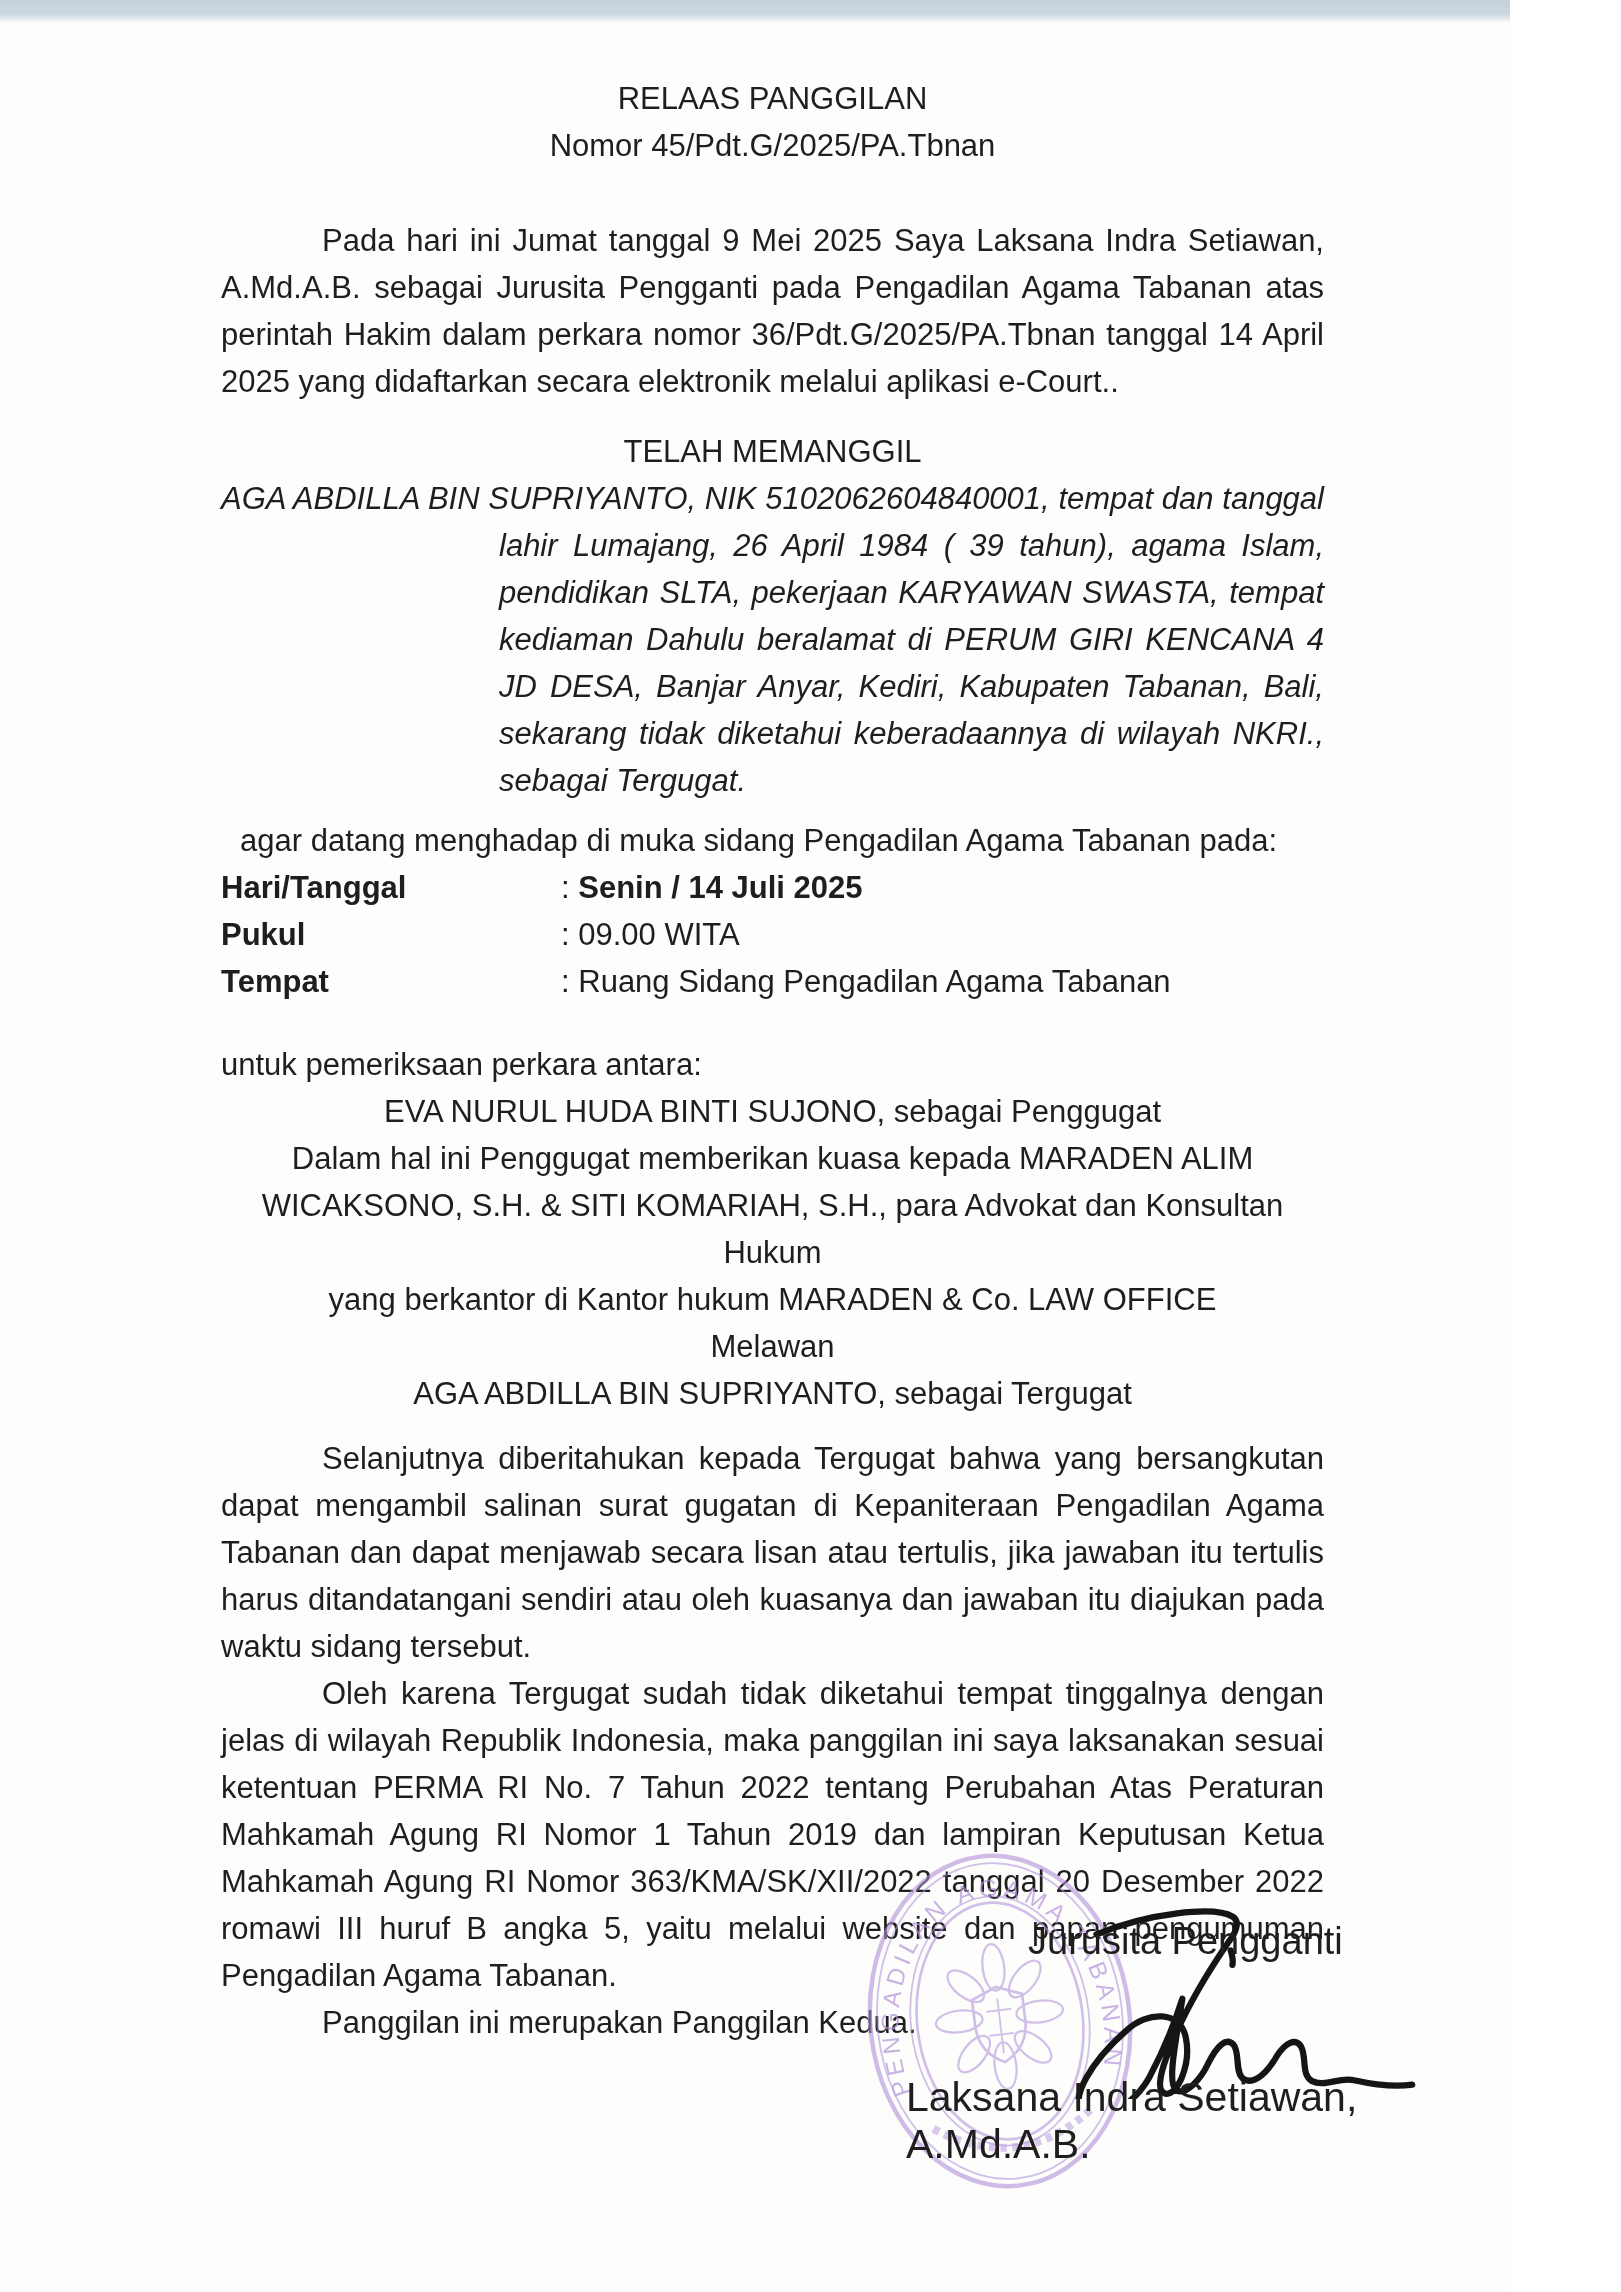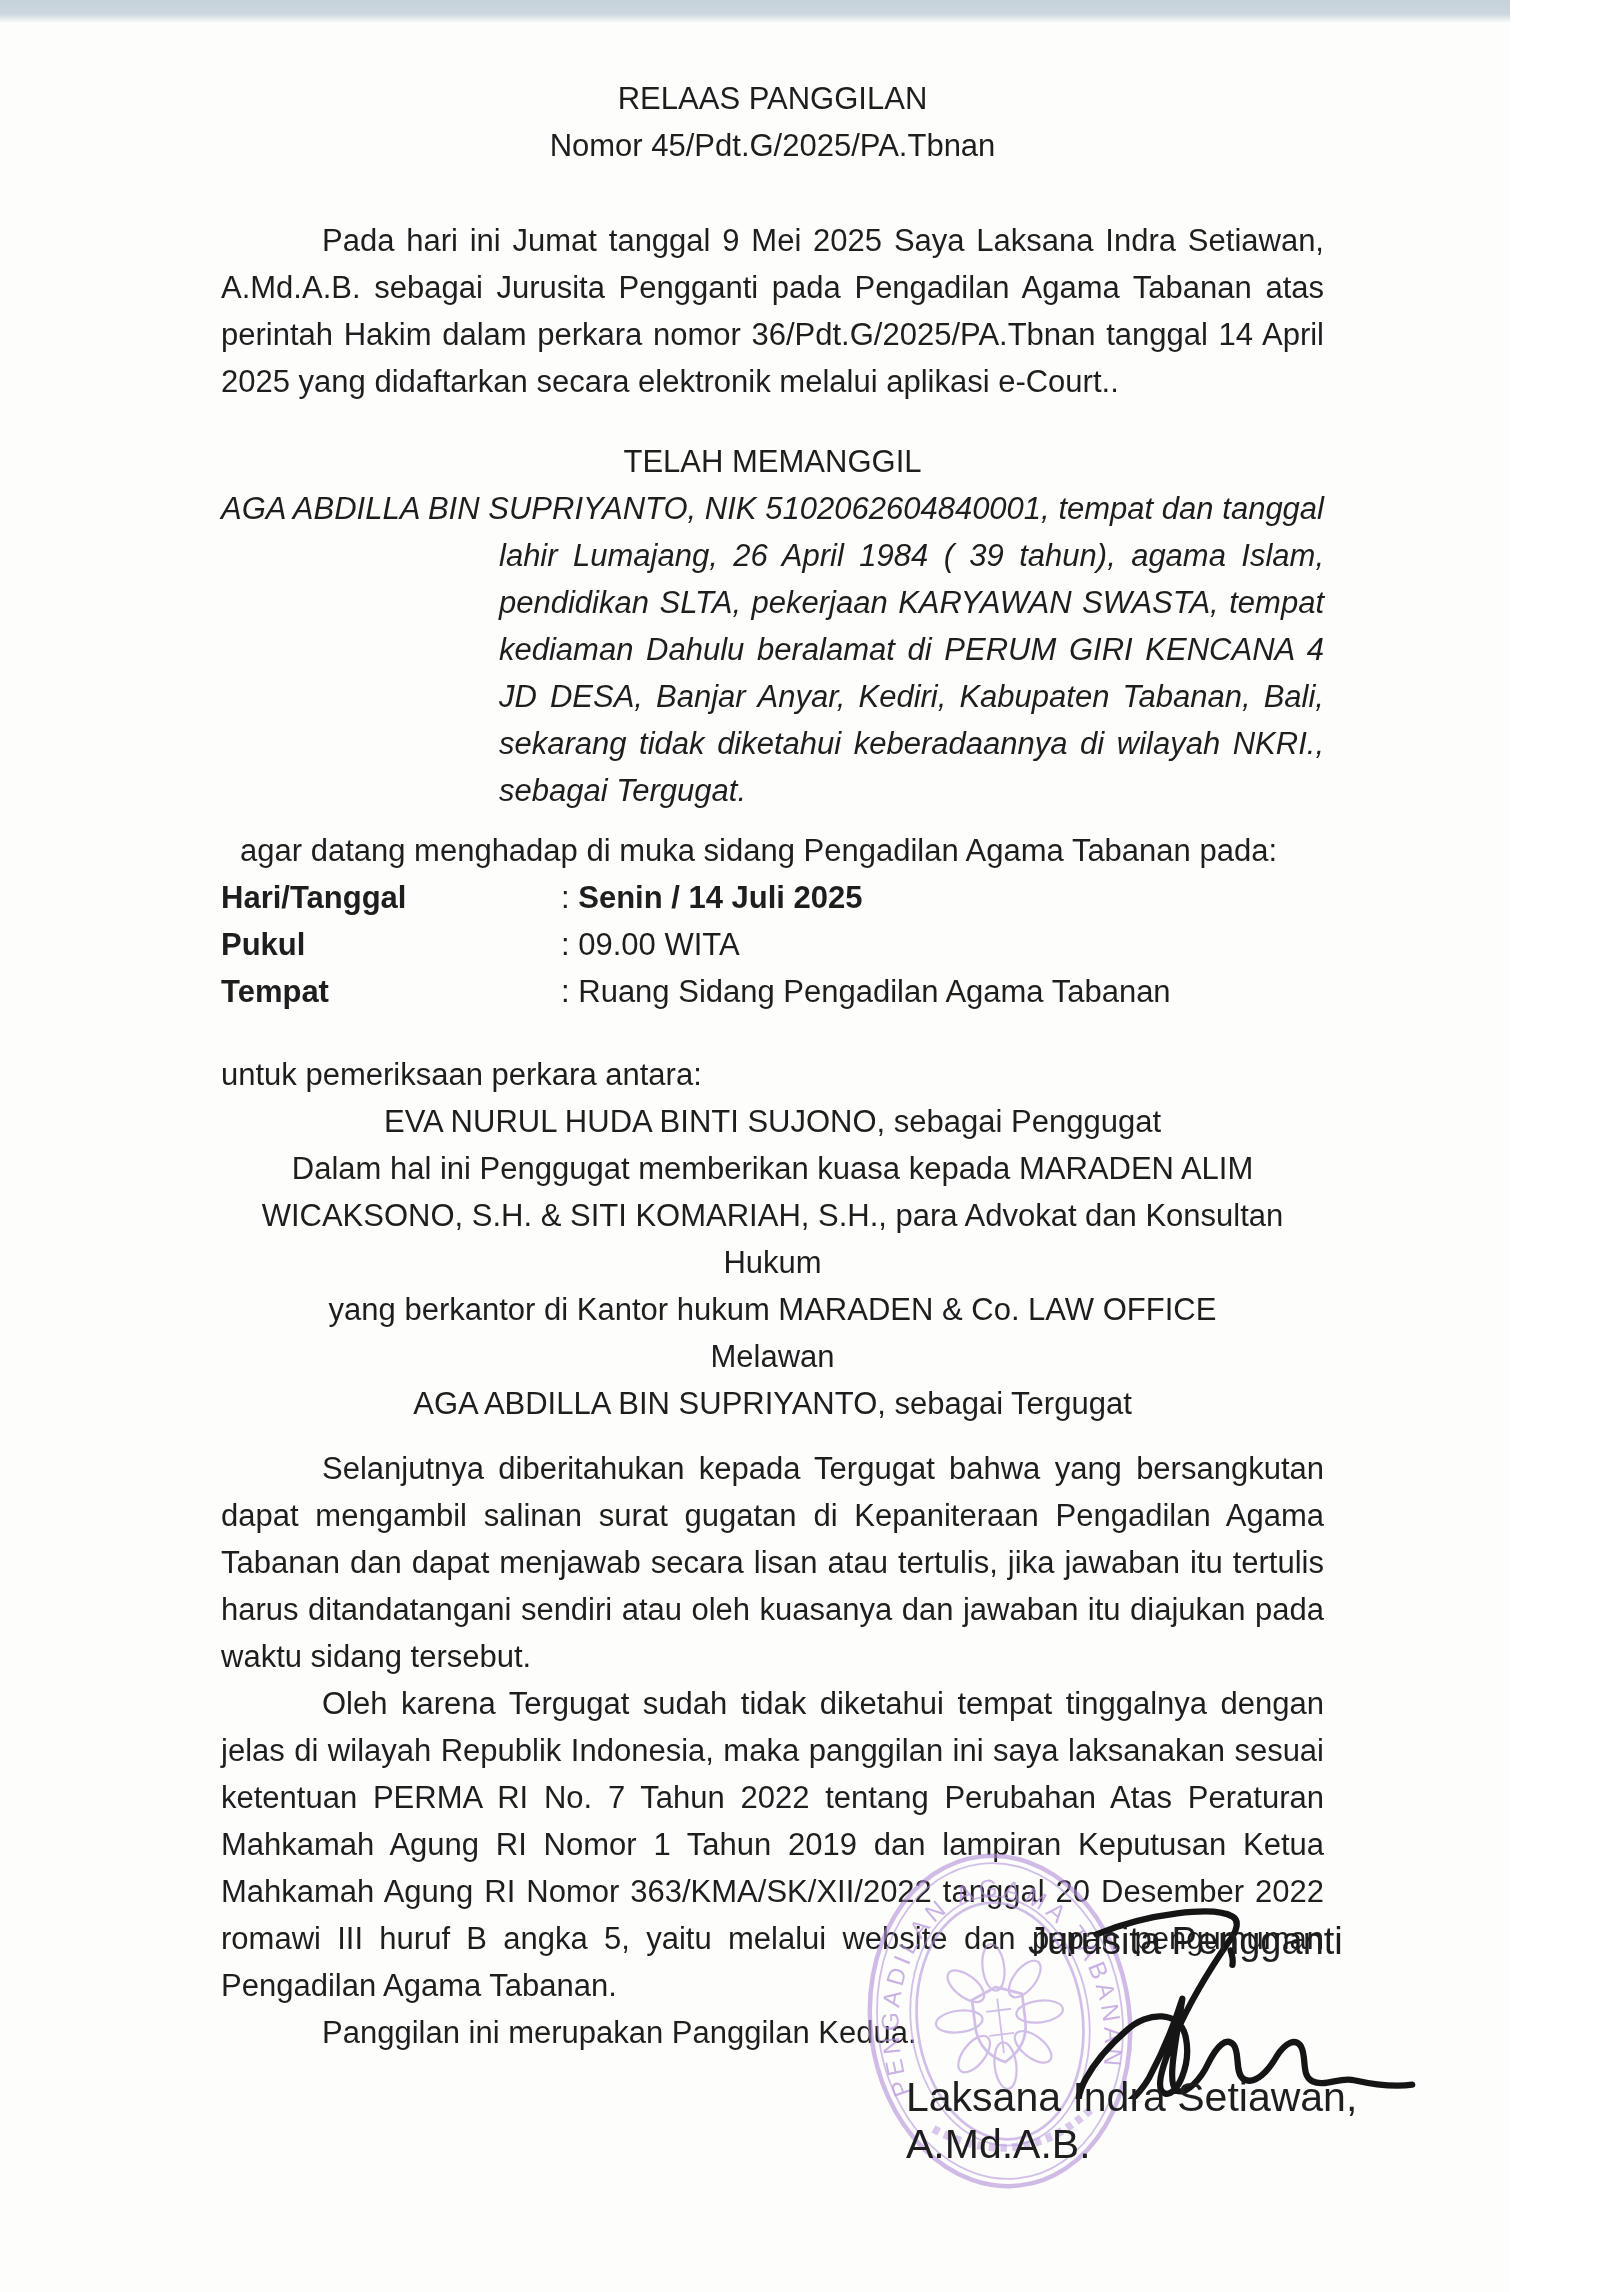--- a/index.html
+++ b/index.html
@@ -24,21 +24,21 @@
   }
   .content {
     position:absolute; left:0; top:0; width:100%;
     padding:75px 186px 0 221px;
   }
   .center { text-align:center; }
   .title-block { }
   .para { text-align:justify; }
   .indent { text-indent:101px; }
   .mt-title { margin-top:48px; }
-  .mt-telah { margin-top:33px;text-align:center; }
+  .mt-telah { margin-top:23px;text-align:center; }
   .mt-agar { margin-top:12.5px;margin-left:19px; }
   .mt-untuk { margin-top:36px; }
   .mt-close { margin-top:18px; }
   .hanging {
     padding-left:278px;
     text-indent:-278px;
     text-align:justify;
     font-style:italic;
   }
   .sched-row { }

